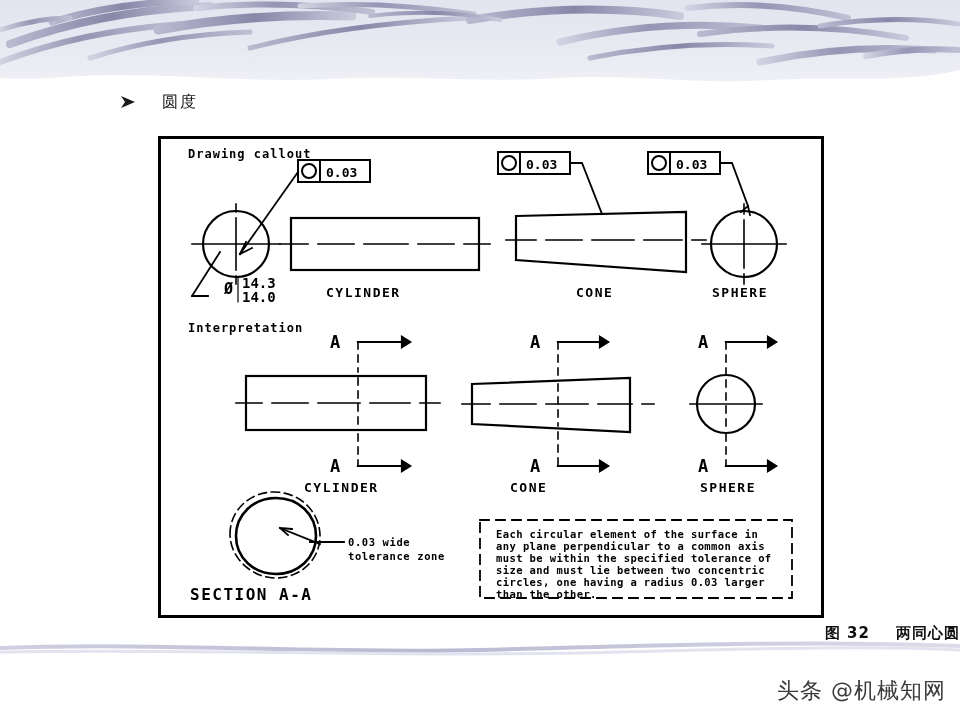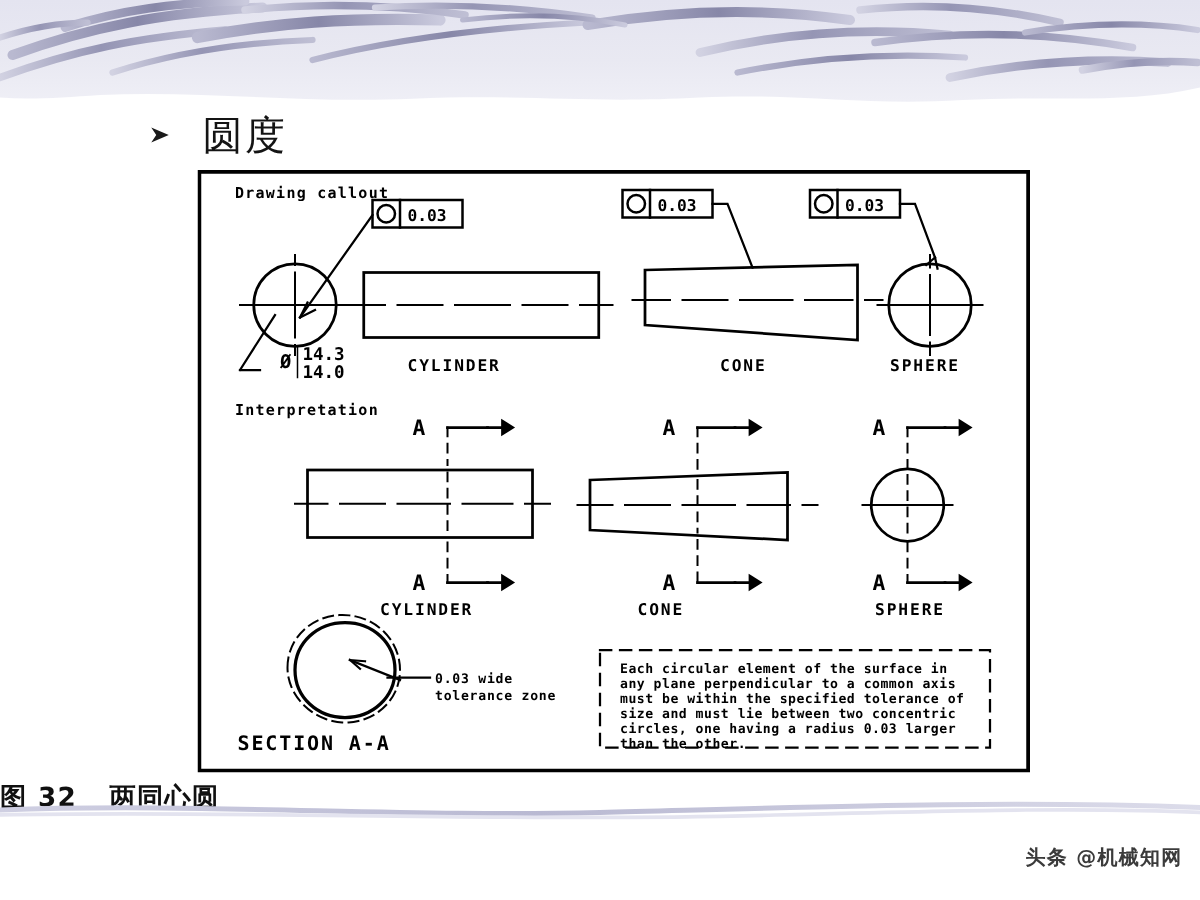--- a/index.html
+++ b/index.html
@@ -13,44 +13,44 @@
 
   
   .header-band{position:absolute;left:0;top:0;width:960px;height:88px;}
   .header-band svg{display:block;}
 
   
   .title-row{position:absolute;left:118px;top:92px;display:flex;align-items:center;gap:24px;}
   .bullet-arrow{width:20px;height:20px;flex:none;}
   .title-text{
     font-family:"DejaVu Sans","Liberation Sans",sans-serif;
-    font-size:32px;color:#141414;letter-spacing:2px;line-height:1;
+    font-size:16px;color:#141414;letter-spacing:2px;line-height:1;
     white-space:nowrap;
   }
 
   
   .figure-wrap{position:absolute;left:158px;top:136px;width:604px;height:482px;}
   .figure-wrap svg{display:block;}
 
   
   .caption{
-    position:absolute;left:0;top:624px;width:960px;text-align:left;
+    position:absolute;left:0;top:624px;width:960px;text-align:right;
     font-family:"DejaVu Sans","Liberation Sans",sans-serif;
-    font-weight:bold;font-size:21px;color:#101010;letter-spacing:1px;
+    font-weight:bold;font-size:15px;color:#101010;letter-spacing:1px;
   }
   .caption .cap-gap{display:inline-block;width:26px;}
 
   
   .bottom-wave{position:absolute;left:0;top:628px;width:960px;height:40px;}
 
   
   .watermark{
     position:absolute;right:14px;top:676px;
     font-family:"DejaVu Sans","Liberation Sans",sans-serif;
-    font-weight:bold;font-size:16px;color:#2b2b2b;letter-spacing:1px;
+    font-weight:normal;font-size:22px;color:#2b2b2b;letter-spacing:1px;
     white-space:nowrap;opacity:.92;
   }
 </style>
 </head>
 <body>
 
 <div id="slide">
 
   <div class="header-band">
     <svg width="960" height="88" viewBox="0 0 960 88" xmlns="http://www.w3.org/2000/svg">

